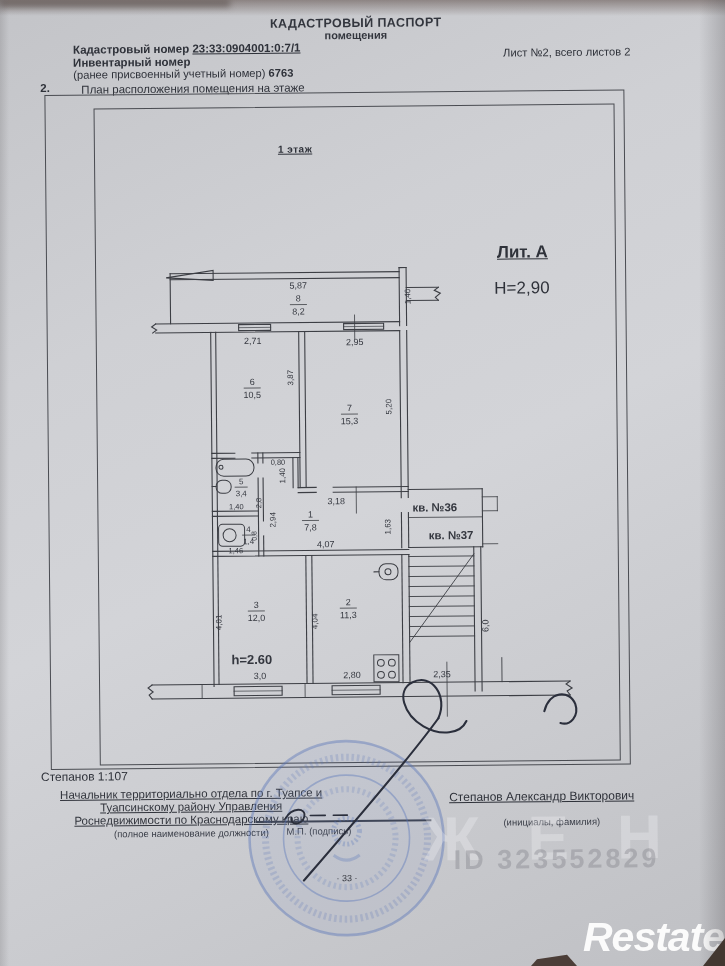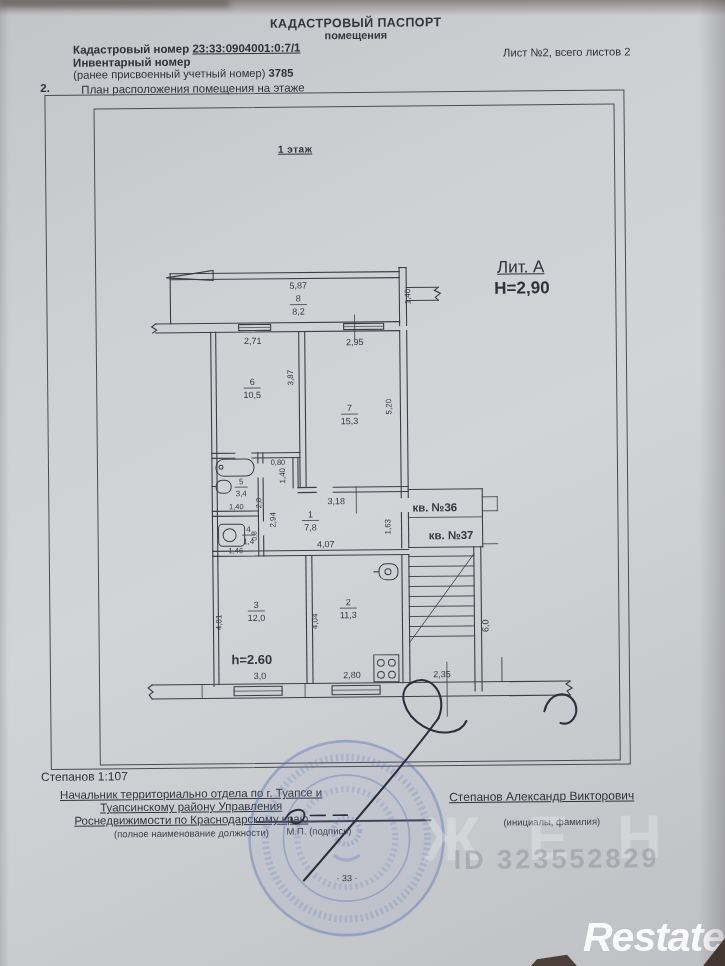--- a/index.html
+++ b/index.html
@@ -43,33 +43,33 @@
   <div class="abs hdr-title center b">КАДАСТРОВЫЙ ПАСПОРТ</div>
   <div class="abs hdr-sub center b">помещения</div>
 
   <div class="abs b" style="left:77px;top:41px;font-size:11.5px;">
     <span>Кадастровый номер</span>
     <span class="u">23:33:0904001:0:7/1</span>
   </div>
   <div class="abs b" style="left:77px;top:54px;font-size:11.5px;">Инвентарный номер</div>
   <div class="abs" style="left:77px;top:66px;font-size:11.2px;">
     <span>(ранее присвоенный учетный номер)</span>
-    <span class="b">3785</span>
+    <span class="b">6763</span>
   </div>
   <div class="abs" style="left:507px;top:48px;font-size:11.2px;">Лист №2, всего листов 2</div>
 
   <div class="abs b" style="left:44px;top:79px;font-size:11.5px;">2.</div>
   <div class="abs" style="left:85px;top:81px;font-size:11.5px;">План расположения помещения на этаже</div>
 
   <div class="abs frame" style="left:48px;top:92px;width:578px;height:673px;border-width:1.4px;"></div>
   <div class="abs frame" style="left:97px;top:106px;width:519px;height:655px;border-width:1.2px;"></div>
 
   <div class="abs b u" style="left:281px;top:143px;font-size:10px;letter-spacing:.5px;">1 этаж</div>
-  <div class="abs u" style="left:499px;top:259px;font-size:17px;font-weight:400;">Лит. А</div>
-  <div class="abs" style="left:496px;top:280px;font-size:17px;font-weight:700;">Н=2,90</div>
+  <div class="abs u" style="left:499px;top:244px;font-size:17px;font-weight:700;">Лит. А</div>
+  <div class="abs" style="left:496px;top:280px;font-size:17px;font-weight:400;">Н=2,90</div>
 
   <svg class="abs" style="left:140px;top:255px;" width="440" height="470" viewBox="0 0 440 470" stroke="#3c3e44" stroke-width="1.1" fill="none" stroke-linecap="square">
 
     <g>
       <line x1="32" y1="17" x2="261" y2="17"></line>
       <line x1="32" y1="23" x2="261" y2="23"></line>
       <line x1="32" y1="17" x2="32" y2="67"></line>
       <line x1="261" y1="13" x2="261" y2="71"></line>
       <line x1="268" y1="13" x2="268" y2="71"></line>
       <line x1="261" y1="13" x2="268" y2="13"></line>

